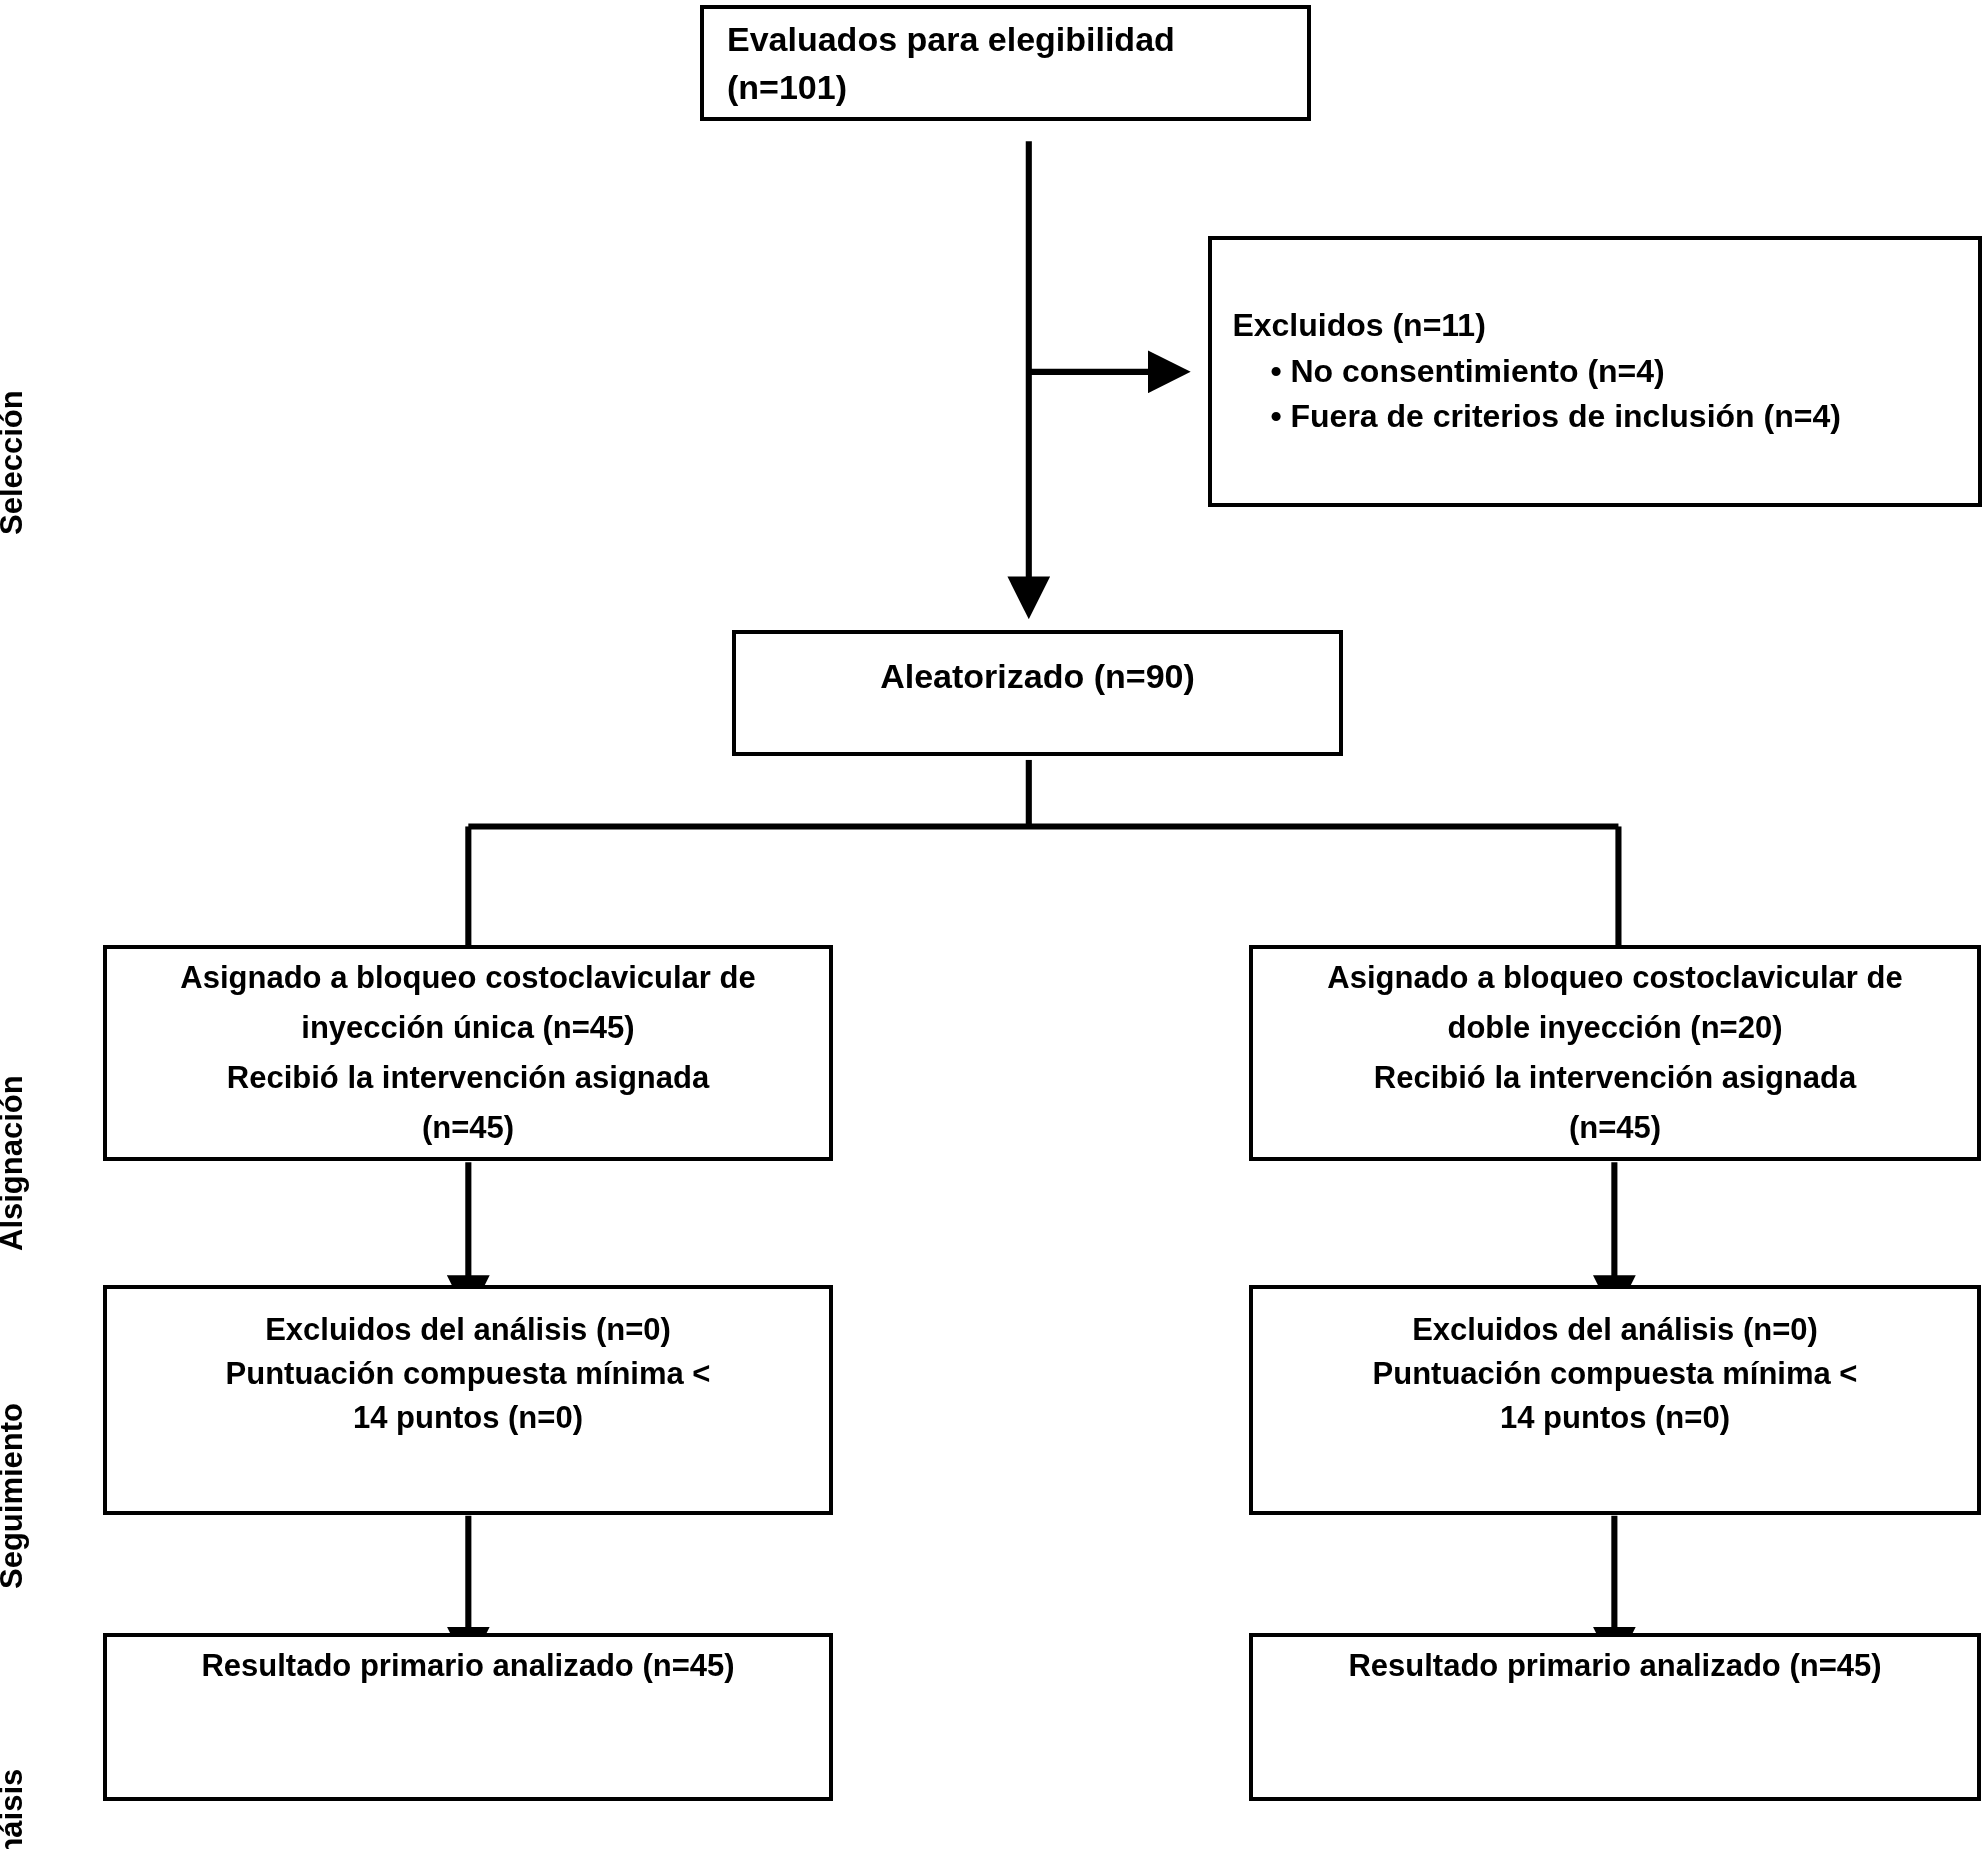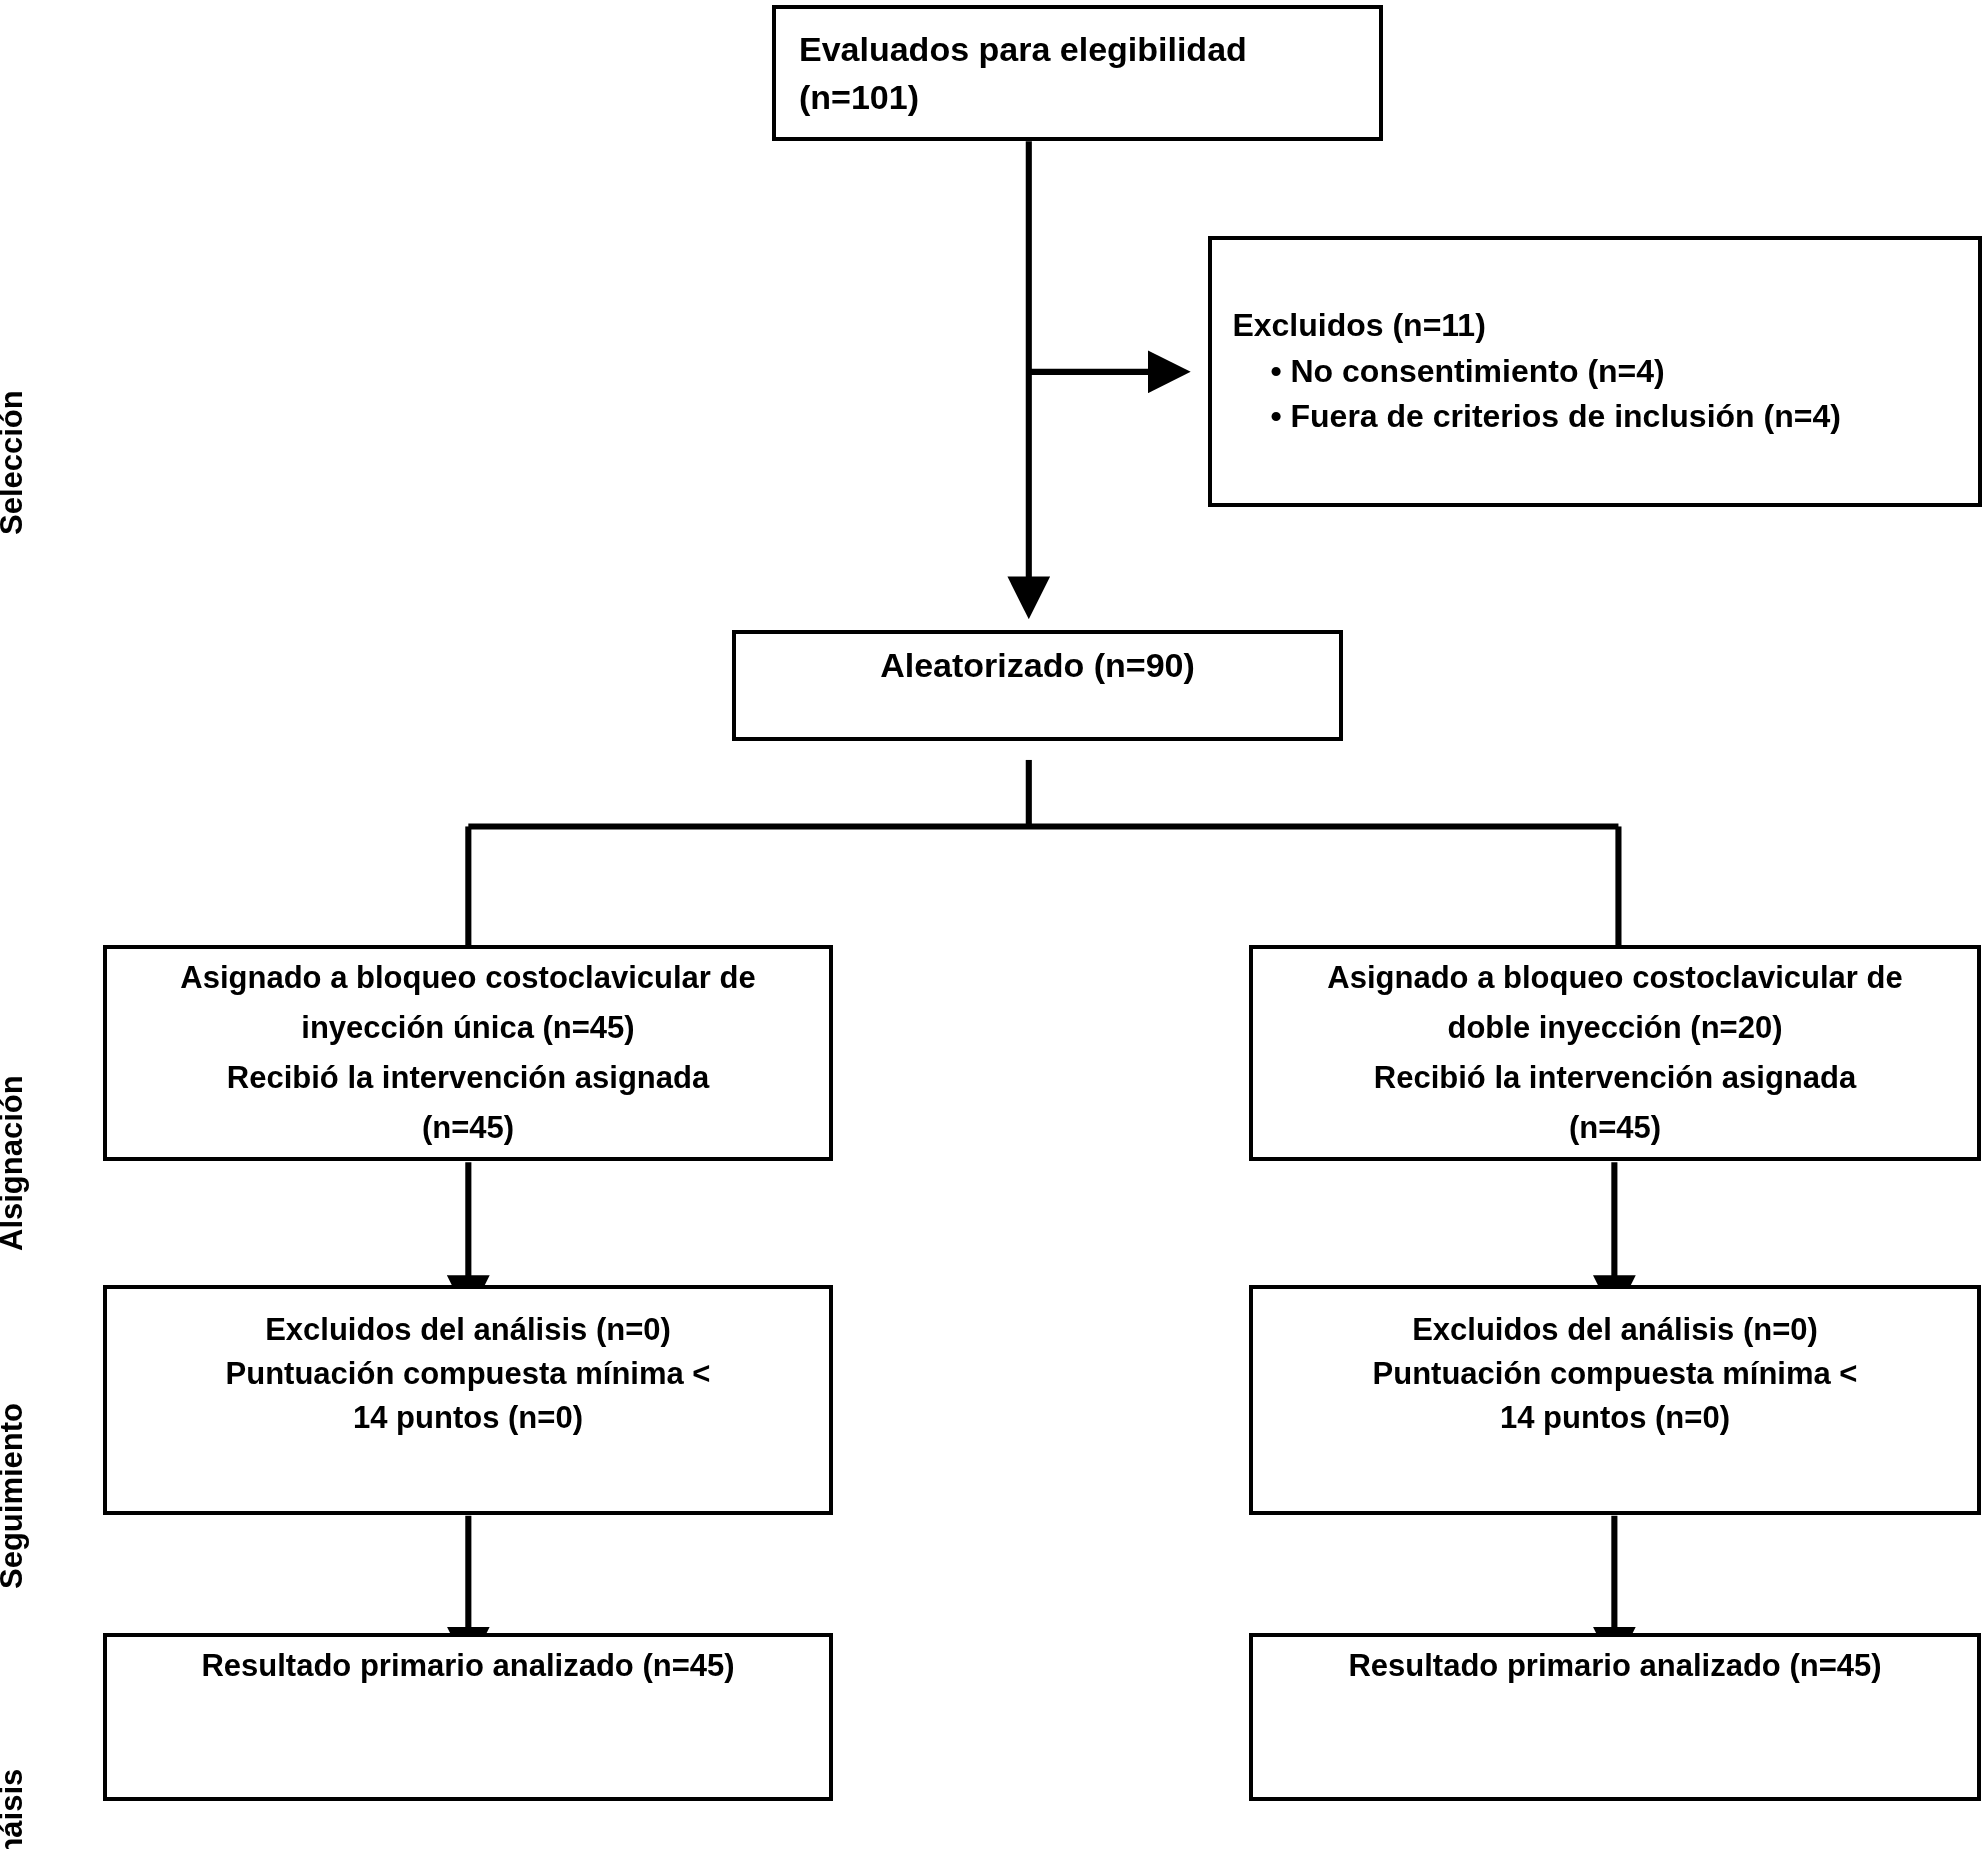--- a/index.html
+++ b/index.html
@@ -52,43 +52,43 @@
     color: #000000;
     white-space: nowrap;
     transform-origin: left bottom;
     transform: rotate(-90deg);
     font-size: 31px;
     letter-spacing: 0px;
   }
 
   
   #node-eligibility {
-    left: 772px; top: 5.4px; width: 611px; height: 136px;
+    left: 700px; top: 5.4px; width: 611px; height: 116px;
     padding: 12.2px 23px;
     font-size: 34px;
     font-weight: bold;
     justify-content: center;
   }
   #node-excluded {
     left: 1200px; top: 236px; width: 774px; height: 271px;
     padding: 9.5px 20.4px;
     font-size: 32px;
     font-weight: bold;
     justify-content: center;
     margin-left: 8px;
   }
   #node-excluded .bullet-line {
     padding-left: 38px;
   }
   #node-randomized {
-    left: 732px; top: 630px; width: 611px; height: 111px;
+    left: 732px; top: 630px; width: 611px; height: 126px;
     padding: 6.8px 13.6px 41px 13.6px;
     font-size: 34px;
     font-weight: bold;
-    justify-content: flex-start;
+    justify-content: center;
   }
   #node-alloc-left {
     left: 103px; top: 945px; width: 730px; height: 216px;
     padding: 6.8px 9.5px;
     font-size: 31px;
   }
   #node-alloc-right {
     left: 1249px; top: 945px; width: 732px; height: 216px;
     padding: 6.8px 9.5px;
     font-size: 31px;

